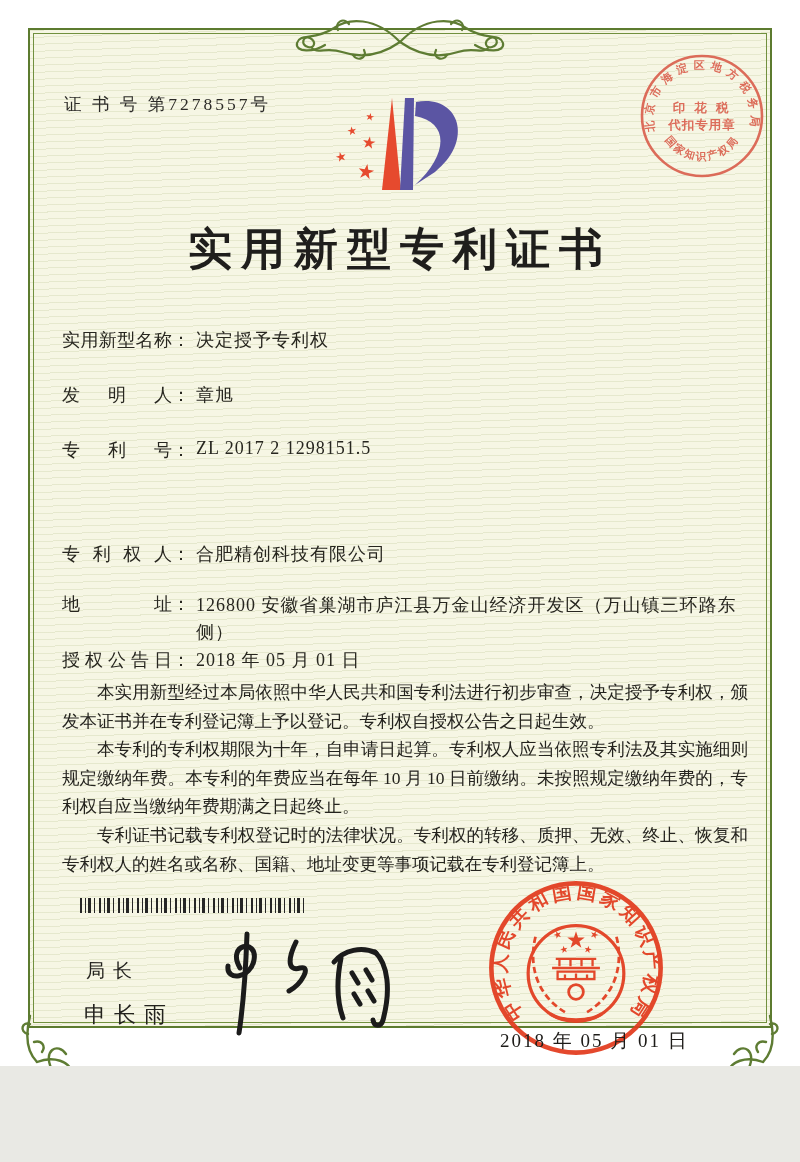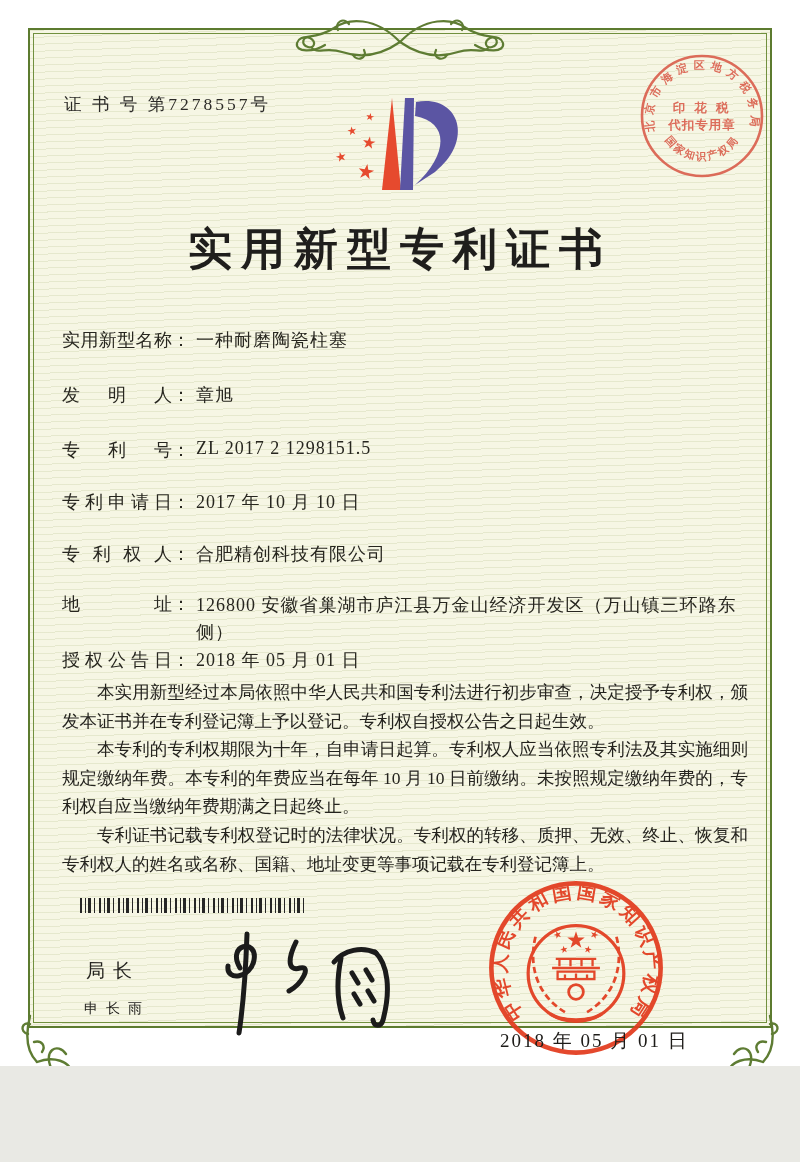--- a/index.html
+++ b/index.html
@@ -34,21 +34,21 @@
   .grant-no-col{left:455px;font-size:18px;white-space:nowrap;}
   .grant-no-col .flabel{width:100px;}
   .body-text{left:62px;width:686px;top:678px;}
   .body-text p{margin:0;font-size:17.5px;line-height:28.6px;text-indent:2em;
                text-align:justify;color:#24231e;}
   .barcode{left:80px;top:898px;width:226px;height:15px;
     background:
       repeating-linear-gradient(90deg,#262626 0 2px,transparent 2px 5px,#262626 5px 6px,transparent 6px 8px,#262626 8px 11px,transparent 11px 14px,#262626 14px 15px,transparent 15px 19px);
   }
   .sig-title{left:86px;top:958px;font-size:19px;letter-spacing:8px;color:#23221e;}
-  .sig-name{left:84px;top:1000px;font-size:14px;letter-spacing:8px;color:#23221e;}
+  .sig-name{left:84px;top:1000px;font-size:22px;letter-spacing:8px;color:#23221e;}
   .seal-date{left:500px;top:1028px;font-size:19px;letter-spacing:2px;color:#1d1b18;z-index:8;}
   .footer{left:0;right:30px;top:1092px;text-align:center;font-size:15.5px;letter-spacing:2px;color:#2a2924;font-weight:bold;}
   .stamp-top{left:637px;top:51px;width:130px;height:130px;z-index:7;opacity:.88;}
   .seal-bottom{left:484px;top:876px;width:184px;height:184px;z-index:7;opacity:.93;}
   .logo{left:335px;top:88px;width:148px;height:120px;z-index:6;}
   .signature-svg{left:192px;top:928px;width:230px;height:115px;z-index:7;}
 </style>
 </head>
 <body>
 
@@ -127,34 +127,31 @@
     <text x="65" y="61" text-anchor="middle" font-size="12.5" font-weight="bold" fill="#d95947" letter-spacing="3">印 花 税</text>
     <text x="65" y="78" text-anchor="middle" font-size="12.5" font-weight="bold" fill="#d95947" letter-spacing="1">代扣专用章</text>
     <text font-size="10.5" font-weight="bold" fill="#d95947" letter-spacing="2">
       <textPath href="#arcB" startOffset="50%" text-anchor="middle">国家知识产权局</textPath>
     </text>
   </svg>
 
   <div class="abs title">实用新型专利证书</div>
 
   <div class="abs field-row" style="top:328px">
-    <span class="flabel">实用新型名称</span><span class="fcolon">：</span><span class="fvalue">一种耐磨陶瓷柱塞</span>
+    <span class="flabel">实用新型名称</span><span class="fcolon">：</span><span class="fvalue">决定授予专利权</span>
   </div>
 
   <div class="abs field-row" style="top:383px">
     <span class="flabel">发明人</span><span class="fcolon">：</span><span class="fvalue">章旭</span>
   </div>
 
   <div class="abs field-row" style="top:438px">
     <span class="flabel">专利号</span><span class="fcolon">：</span><span class="fvalue">ZL 2017 2 1298151.5</span>
   </div>
 
-  <div class="abs field-row" style="top:490px">
-    <span class="flabel">专利申请日</span><span class="fcolon">：</span><span class="fvalue">2017 年 10 月 10 日</span>
-  </div>
 
   <div class="abs field-row" style="top:542px">
     <span class="flabel">专利权人</span><span class="fcolon">：</span><span class="fvalue">合肥精创科技有限公司</span>
   </div>
 
   <div class="abs field-row" style="top:592px">
     <span class="flabel">地址</span><span class="fcolon">：</span><span class="fvalue wrap">126800 安徽省巢湖市庐江县万金山经济开发区（万山镇三环路东侧）</span>
   </div>
 
   <div class="abs field-row" style="top:648px">

